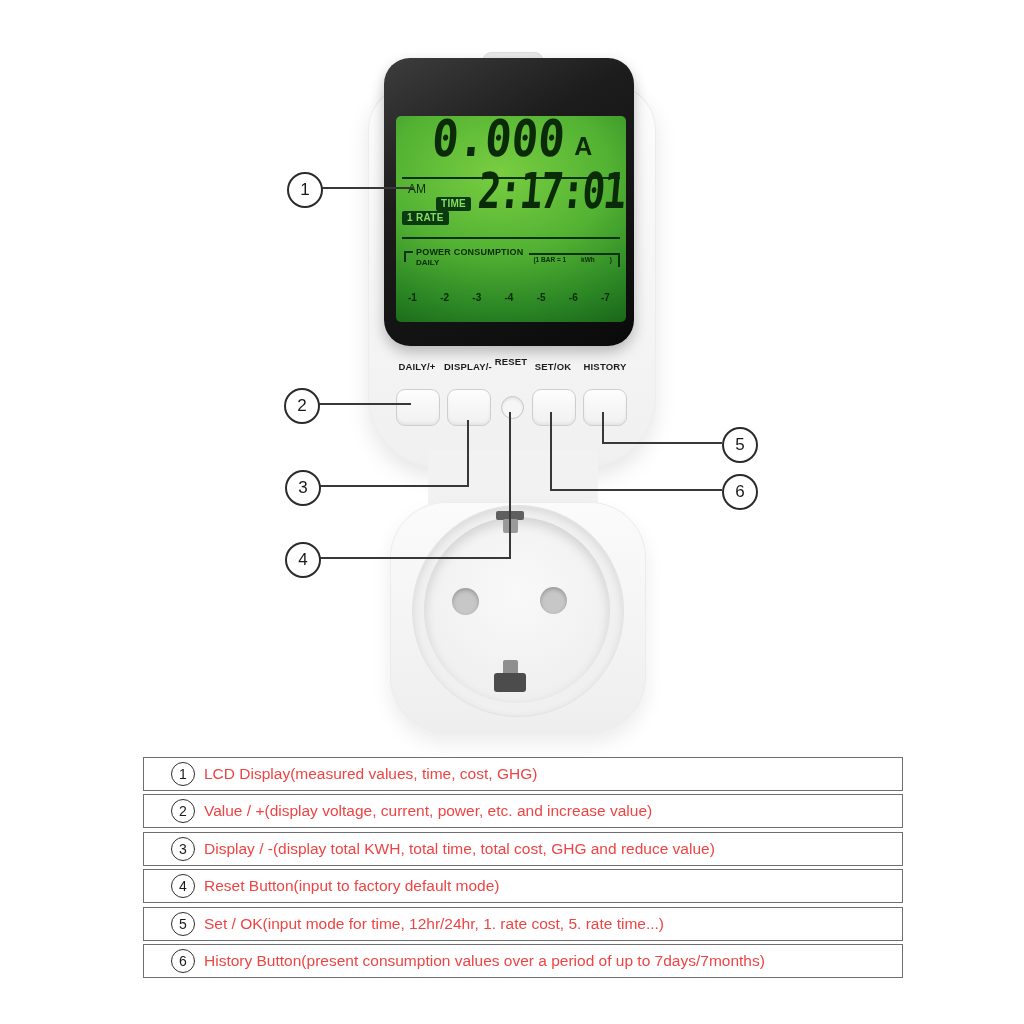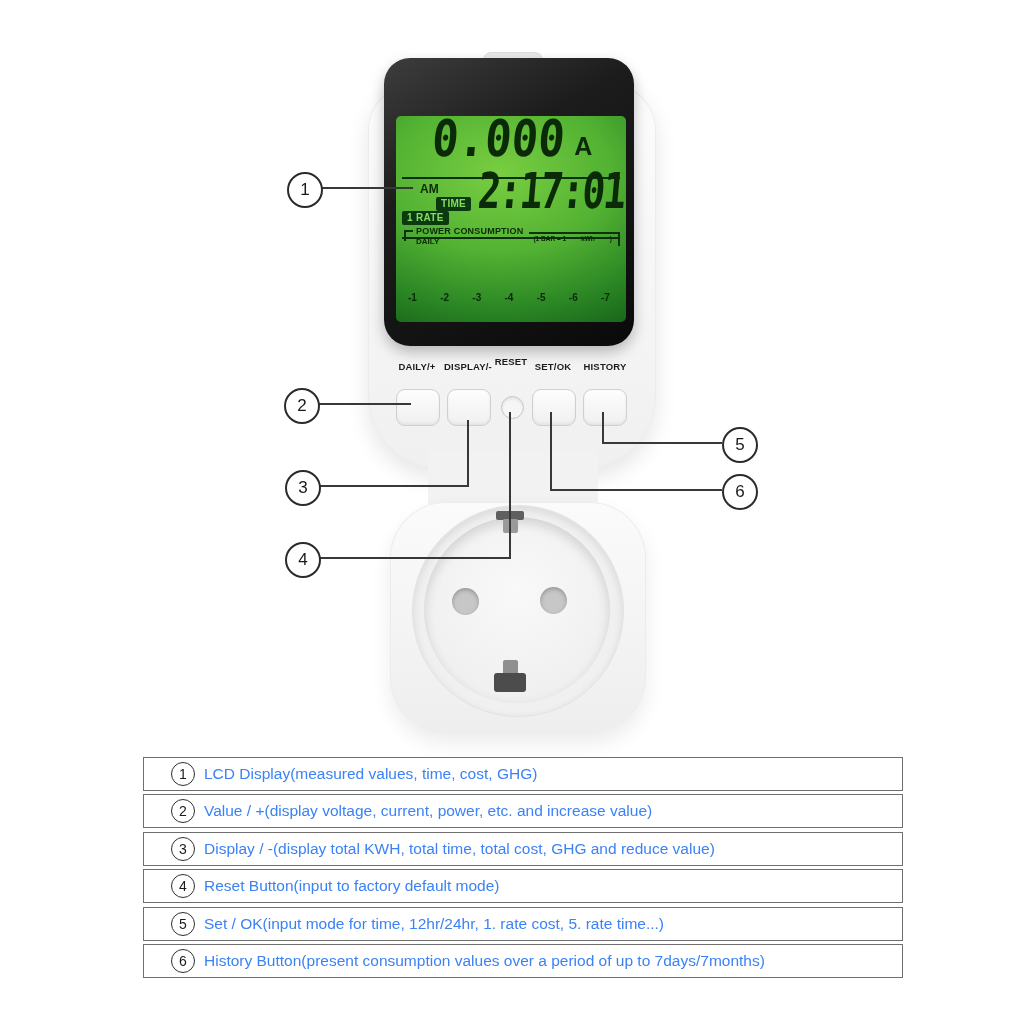--- a/index.html
+++ b/index.html
@@ -40,26 +40,26 @@
          #79ce41 0%,#53b233 40%,#2a8524 70%,#176018 92%,#114c12 100%);
        color:#0a2a08;overflow:hidden;}
   .amps{left:0;right:0;top:4px;display:flex;justify-content:center;
         align-items:flex-end;gap:12px;}
   .seg{font-family:"DejaVu Sans Mono",monospace;font-weight:bold;
        display:inline-block;transform:skewX(-5deg) scaleY(1.15);
        transform-origin:50% 100%;color:#0a2a08;}
   .amps .digits{font-size:44px;line-height:1;}
   .amps .unit{font-size:25px;font-weight:bold;margin-bottom:3px;}
   .lcd-div{left:6px;right:6px;height:2px;background:#0d300d;}
-  .am{left:24px;top:66px;font-size:12px;font-weight:bold;}
+  .am{left:12px;top:66px;font-size:12px;font-weight:normal;}
   .lcd-badge{padding:1px 5px;font-size:10px;font-weight:bold;letter-spacing:.3px;
         background:#0c3a10;color:#84dd5e;border-radius:2px;line-height:1.2;}
   .time{left:80px;top:62px;font-size:38px;letter-spacing:-2px;line-height:1;
         transform:skewX(-5deg) scaleY(1.3);transform-origin:50% 100%;}
-  .cons{left:8px;top:111px;right:6px;display:flex;align-items:flex-start;}
+  .cons{left:8px;top:132px;right:6px;display:flex;align-items:flex-start;}
   .corner-l{width:7px;height:9px;border-top:2px solid #0d300d;
         border-left:2px solid #0d300d;margin:3px 3px 0 0;}
   .cons-title{font-size:9px;font-weight:bold;letter-spacing:.2px;line-height:1.1;}
   .cons-sub{font-size:8px;font-weight:bold;}
   .barscale{margin:5px 0 0 6px;flex:1;border-top:2px solid #0d300d;
         border-right:2px solid #0d300d;height:11px;display:flex;
         justify-content:space-between;align-items:flex-start;
         padding:1px 6px 0 4px;font-size:6.5px;font-weight:bold;}
   .ticks{left:12px;right:16px;top:176px;display:flex;justify-content:space-between;
         font-size:10px;font-weight:bold;}
@@ -81,21 +81,21 @@
   .line{background:#383838;z-index:25;}
   .lh{height:2px;} .lv{width:2px;}
 
   
   .legend{left:143px;top:757px;width:760px;display:flex;flex-direction:column;gap:3.4px;}
   .lrow{height:34px;border:1px solid #6f6f6f;background:#fff;display:flex;
         align-items:center;padding-left:27px;box-sizing:border-box;}
   .lnum{width:22px;height:22px;border:1.5px solid #2e2e2e;border-radius:50%;
         display:flex;align-items:center;justify-content:center;font-size:14px;
         color:#1a1a1a;flex:none;margin-right:9px;}
-  .ltext{font-size:15.5px;color:#3b82f6;white-space:nowrap;}
+  .ltext{font-size:15.5px;color:#ef4444;white-space:nowrap;}
 </style>
 </head>
 <body>
 
 <div class="canvas">
 
   <div class="abs tab"></div>
   <div class="abs head"></div>
   <div class="abs neck"></div>
   <div class="abs plate"></div>

